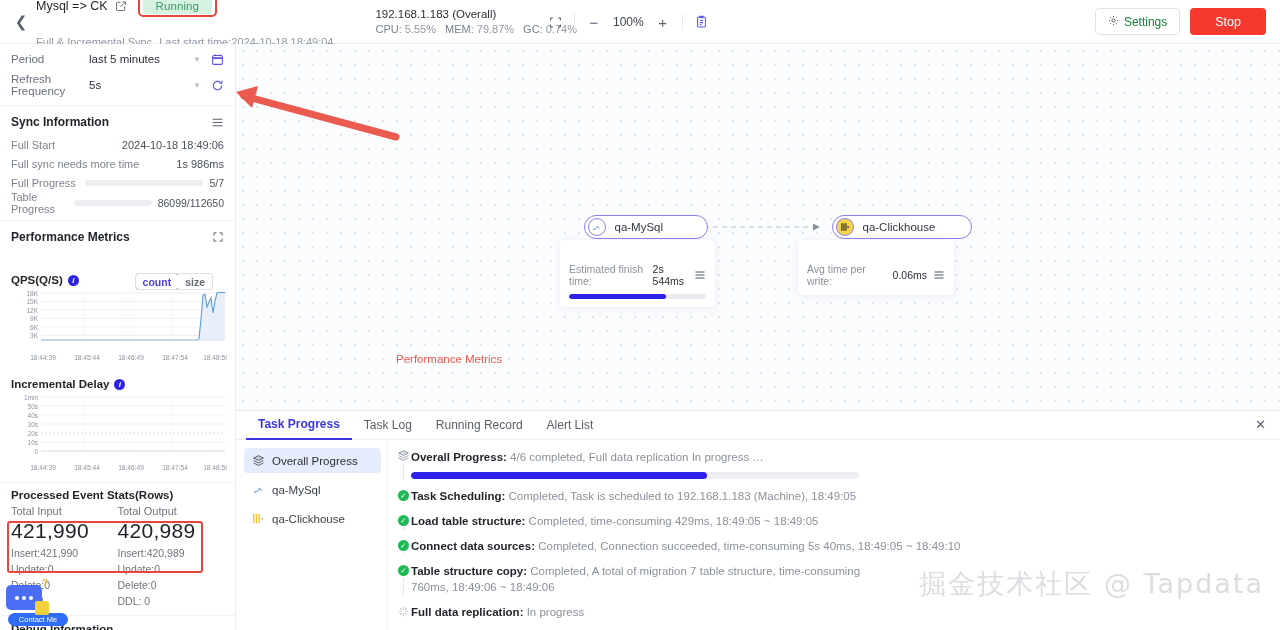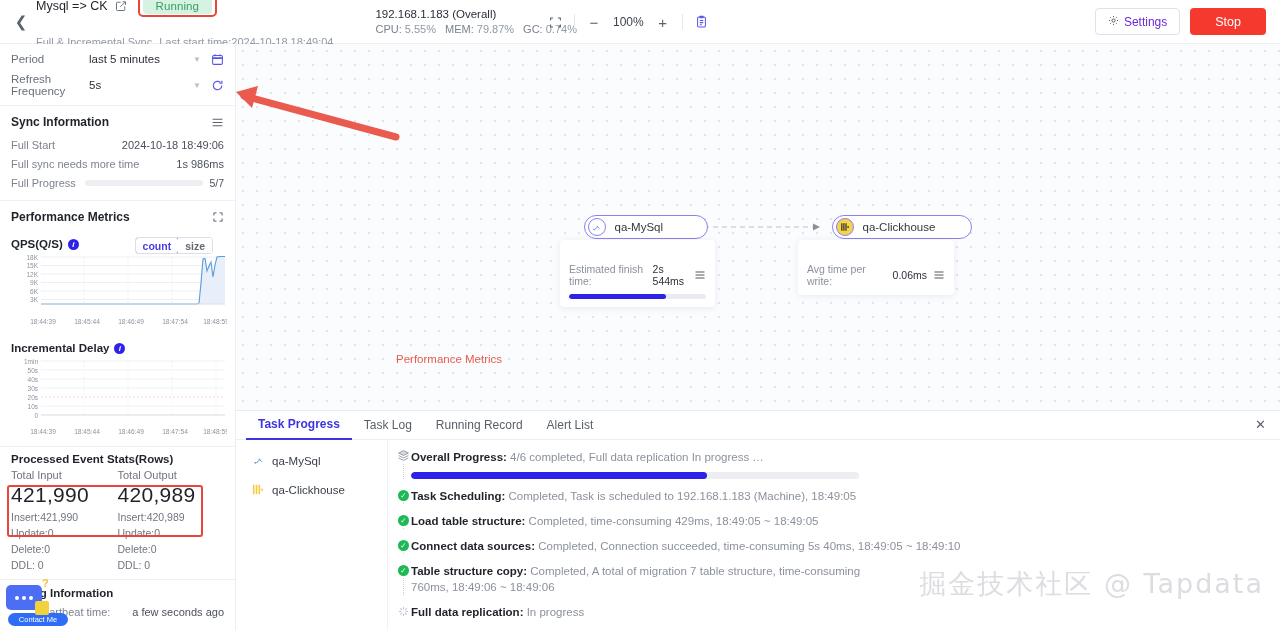--- a/index.html
+++ b/index.html
@@ -50,21 +50,21 @@
     width: 30px; height: 26px; display: flex; align-items: center; justify-content: center;
     color: #5c6170; cursor: pointer; font-size: 15px;
   }
   .zt-sep { width: 1px; height: 16px; background: #e6e8ee; margin: 0 4px; }
   .zt-pct { font-size: 12px; color: #3d434e; padding: 0 4px; min-width: 38px; text-align: center; }
 
   .top-right { position: absolute; right: 14px; top: 8px; display: flex; align-items: center; gap: 10px; }
   .btn-settings {
     border: 1px solid #dfe2e8; background: #fff; border-radius: 4px;
     height: 27px; padding: 8px 12px; display: flex; align-items: center; gap: 5px;
-    font-size: 12px; color: #6d28d9; cursor: pointer;
+    font-size: 12px; color: #15803d; cursor: pointer;
   }
   .btn-stop {
     background: #f5392e; color: #fff; border: none; border-radius: 4px;
     height: 27px; padding: 0 25px; font-size: 12.5px; cursor: pointer;
     font-family: inherit;
   }
 
   
   .leftpanel {
     position: absolute; left: 0; top: 44px; width: 236px; height: 586px;
@@ -93,21 +93,21 @@
   }
   .kv-k { color: #7d838f; width: 108px; }
   .kv-v { color: #4b515c; flex: 1; text-align: right; }
   .kv-bar-row { display: flex; align-items: center; height: 20px; font-size: 11px; gap: 6px; }
   .kv-bar-k { color: #7d838f; width: 68px; }
   .bar-track { flex: 1; height: 6px; background: #eceef2; border-radius: 3px; overflow: hidden; }
   .bar-fill { height: 6px; background: #2f22e8; border-radius: 3px; }
   .kv-bar-v { color: #4b515c; font-size: 10.5px; white-space: nowrap; }
 
   
-  .chart-wrap { margin-top: 4px; }
+  .chart-wrap { margin-top: 20px; }
   .chart-sub {
     display: flex; align-items: center; gap: 5px; font-size: 11.5px;
     color: #1f2329; font-weight: bold; padding: 4px 0 3px;
   }
   .info-dot {
     width: 11px; height: 11px; border-radius: 50%; background: #2f22e8; color: #fff;
     font-size: 8px; font-style: italic; font-weight: bold;
     display: flex; align-items: center; justify-content: center;
   }
   .seg-ctl {
@@ -366,20 +366,27 @@
       <div class="kv-row">
         <span class="kv-k" style="width:140px">Full sync needs more time</span>
         <span class="kv-v">1s 986ms</span>
       </div>
       <div class="kv-bar-row">
         <span class="kv-bar-k">Full Progress</span>
         <span class="bar-track">
           <span class="bar-fill" id="fullProgFill" style="width: 71%;"></span>
         </span>
         <span class="kv-bar-v">5/7</span>
+      </div>
+      <div class="kv-bar-row">
+        <span class="kv-bar-k">Table Progress</span>
+        <span class="bar-track" style="flex:0 0 78px">
+          <span class="bar-fill" id="tableProgFill" style="width: 76%;"></span>
+        </span>
+        <span class="kv-bar-v">86099/112650</span>
       </div>
     </div>
     <div class="divider" style="margin-top:7px"></div>
 
     <div class="lp-sec">
       <div class="sec-head">
         <span class="sec-title">Performance Metrics</span>
         <span class="sec-ico">
           <svg width="12" height="12" viewBox="0 0 16 16" fill="none" stroke="#5c6170" stroke-width="1.3">
             <path d="M6 2.5H2.5v3.5"></path>
@@ -596,20 +603,30 @@
     <div class="tabs">
       <div class="tab active">Task Progress</div>
       <div class="tab">Task Log</div>
       <div class="tab">Running Record</div>
       <div class="tab">Alert List</div>
       <div class="tab-close">✕</div>
     </div>
 
     <div class="bot-body">
       <div class="bot-left">
+        <div class="bl-item active">
+          <span class="stack-ico">
+            <svg width="13" height="13" viewBox="0 0 16 16" fill="none" stroke="#4b515c" stroke-width="1.1">
+              <path d="M8 2L14 5L8 8L2 5z" fill="#c9cdd6"></path>
+                <path d="M2 8l6 3 6-3"></path>
+                <path d="M2 11l6 3 6-3"></path>
+            </svg>
+          </span>
+          <span>Overall Progress</span>
+        </div>
         <div class="bl-item">
           <span class="stack-ico">
             <svg width="13" height="13" viewBox="0 0 16 16" fill="none" stroke="#4b8fd6" stroke-width="1.2">
               <path d="M3 11c3.5 0 6-2 6-5"></path>
                 <path d="M9 6l3 3.5"></path>
                 <path d="M3.4 10.6l1.5.6"></path>
             </svg>
           </span>
           <span>qa-MySql</span>
         </div>

